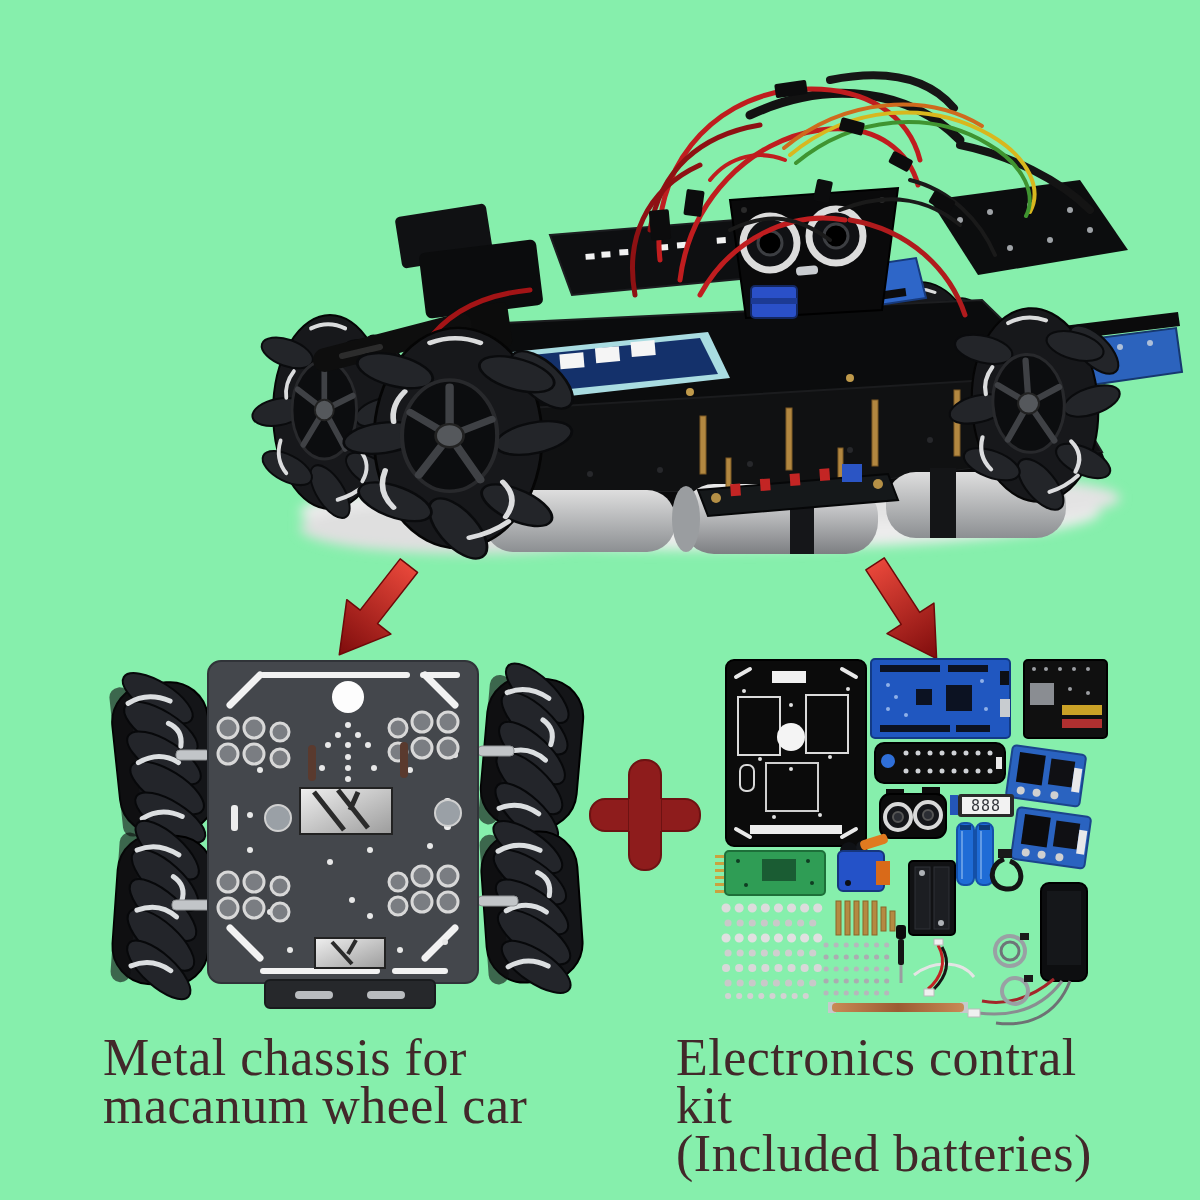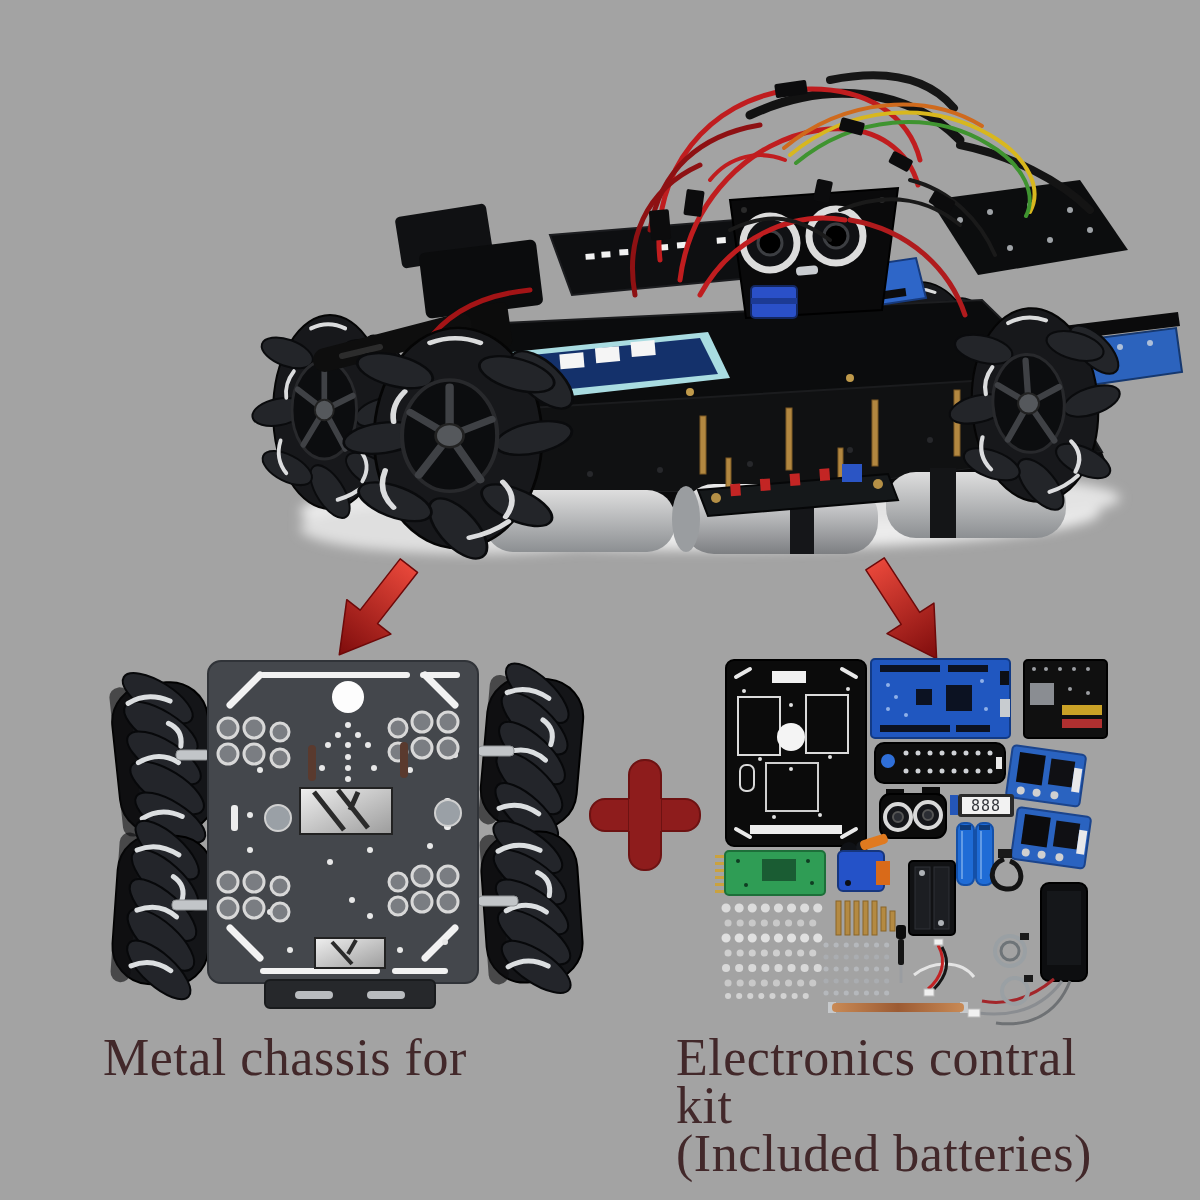--- a/index.html
+++ b/index.html
@@ -1,17 +1,17 @@
 <!DOCTYPE html>
 <html><head>
 <meta charset="utf-8">
 <style>
   html,body{margin:0;padding:0;background:#ffffff;}
   #canvas{
-    position:relative;width:1200px;height:1200px;background:#a3a3a3;overflow:hidden;
+    position:relative;width:1200px;height:1200px;background:#86efac;overflow:hidden;
     font-family:"Liberation Serif", serif;
   }
   .abs{position:absolute;}
   .caption{
     color:#42282a;
     font-size:52px;
     line-height:48px;
     letter-spacing:0.5px;
   }
   .caption span{display:block;}
@@ -663,20 +663,21 @@
 
     <g>
       <rect x="118" y="357" width="8" height="11" fill="#c6c9cc"></rect>
       <rect x="250" y="357" width="8" height="11" fill="#c6c9cc"></rect>
       <rect x="122" y="358" width="132" height="9" rx="4" fill="url(#copperG)"></rect>
     </g>
   </svg>
 
   <div class="abs caption" style="left:103px;top:1034px;width:470px">
     <span>Metal chassis for</span>
+    <span>macanum wheel car</span>
   </div>
 
   <div class="abs caption" style="left:676px;top:1034px;width:470px">
     <span>Electronics contral kit</span>
     <span>(Included batteries)</span>
   </div>
 
 </div>
 
 </body></html>

